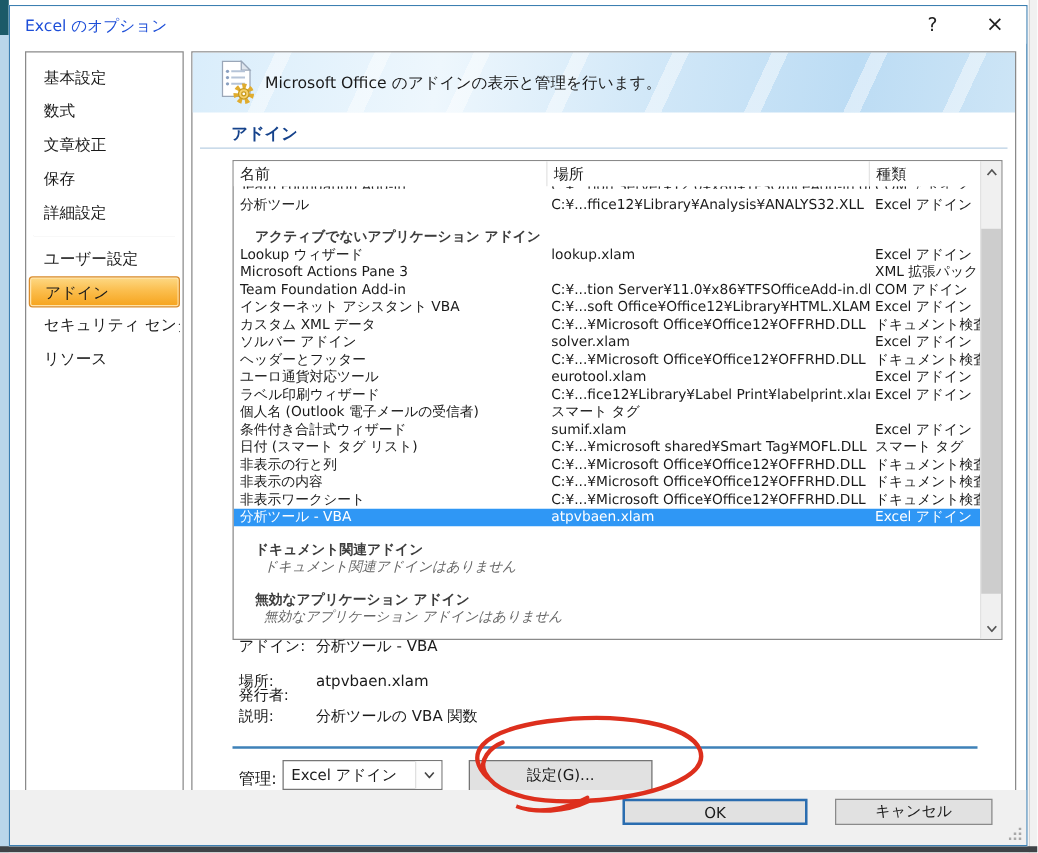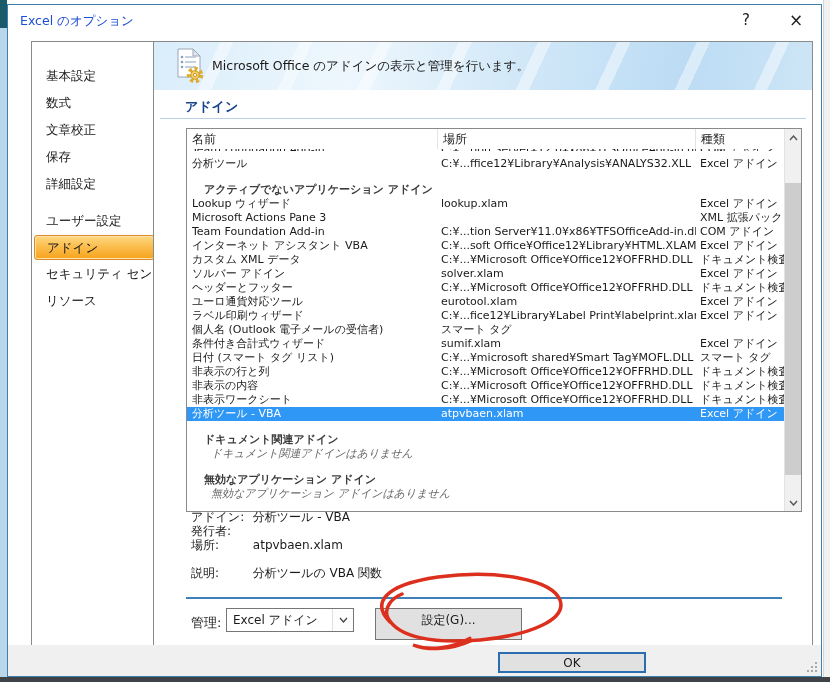--- a/index.html
+++ b/index.html
@@ -17,22 +17,22 @@
             border:1px solid #3c7fb1; }
 
   .titlebar { position:absolute; left:0; top:0; right:0; height:30px; background:#fff; }
   .title-text { position:absolute; left:12px; top:8px; font-size:12.5px; color:#1d4ed8; }
   .cap-btn { position:absolute; top:2px; width:34px; height:26px; text-align:center; line-height:26px;
              font-size:15px; color:#222; cursor:default; }
   .cap-help  { right:58px; }
   .cap-close { right:8px; font-size:17px; }
 
   
-  .sidebar { position:absolute; left:23px; top:36px; width:127px; height:605px; background:#fff;
-             border:1px solid #8a8a8a; padding-top:20px; }
+  .sidebar { position:absolute; left:12px; top:36px; width:127px; height:605px; background:#fff;
+             border:1px solid #8a8a8a; padding-top:6px; }
   .side-item { height:26px; line-height:26px; padding-left:12px; font-size:12.5px; white-space:nowrap;
                overflow:hidden; color:#1a1a1a; margin:1px 2px; }
   .side-item.selected { background:linear-gradient(#fdd985,#fbbe4e 45%,#f6a31c);
                border:1px solid #d98b2b; border-radius:3px; box-shadow:inset 0 0 0 1px #ffe3a8;
                height:25px; line-height:23px; }
   .side-divider { height:1px; background:#d9d9d9; margin:5px 6px; border-bottom:1px solid #ffffff; }
 
   
   .panel { position:absolute; left:145px; top:36px; width:660px; height:605px; background:#fff;
            border:1px solid #8a8a8a; overflow:hidden; }
@@ -68,36 +68,36 @@
 
   
   .lv-scroll { position:absolute; right:0; top:0; bottom:0; width:17px; background:#f0f0f0; border-left:1px solid #e2e2e2; }
   .sb-btn { position:absolute; left:0; width:16px; height:17px; display:flex; align-items:center; justify-content:center; }
   .sb-up { top:0; } .sb-down { bottom:0; }
   .sb-thumb { position:absolute; left:0; top:54px; width:16px; height:292px; background:#cdcdcd; }
 
   
   .detail-line { position:absolute; font-size:12px; white-space:nowrap; }
   .detail-line .dl-label { display:inline-block; width:58px; }
-  .d1 { left:37px; top:467px; } .d2 { left:37px; top:481px; }
+  .d1 { left:37px; top:467px; } .d2 { left:37px; top:506px; }
   .d3 { left:37px; top:495px; } .d4 { left:37px; top:523px; }
 
   .blue-rule { position:absolute; left:32px; width:596px; top:555px; height:2px; background:#3e81b8; }
 
   
   .manage-label { position:absolute; left:37px; top:572px; font-size:13px; }
   .combo { position:absolute; left:72px; top:566px; width:128px; height:24px; border:1px solid #767676;
            background:#fff; display:flex; }
   .combo-value { flex:1; line-height:22px; padding-left:6px; font-size:12px; white-space:nowrap; overflow:hidden; }
   .combo-arrow { width:21px; display:flex; align-items:center; justify-content:center; background:#fdfdfd; border-left:1px solid #e0e0e0; }
   .go-button { position:absolute; left:221px; top:566px; width:147px; height:32px; background:#e1e1e1;
                border:1px solid #757575; font-size:12px; text-align:center; line-height:22px; }
 
   
-  .footer { position:absolute; left:0; right:0; bottom:0; height:31px; background:#f0f0f0; }
+  .footer { position:absolute; left:0; right:0; bottom:0; height:44px; background:#f0f0f0; }
   .btn { position:absolute; top:7px; height:21px; background:#e1e1e1; font-size:12px; text-align:center; line-height:18px; }
   .btn-ok { left:490px; width:148px; border:2px solid #2a6db0; }
   .btn-cancel { left:660px; width:126px; border:1px solid #8a8a8a; line-height:19px; }
   .grip { position:absolute; right:3px; bottom:3px; width:11px; height:11px; }
 
   
   .annotation { position:absolute; left:0; top:0; width:830px; height:682px; pointer-events:none; z-index:50; }
 </style>
 </head>
 <body>
@@ -298,20 +298,21 @@
         <svg width="9" height="6" viewBox="0 0 9 6">
             <polyline points="1,1 4.5,5 8,1" fill="none" stroke="#444" stroke-width="1.3"></polyline>
           </svg>
       </span>
     </div>
     <div class="go-button">設定(G)...</div>
   </div>
 
   <div class="footer">
     <div class="btn btn-ok">OK</div>
+    <div class="btn btn-cancel">キャンセル</div>
     <svg class="grip" viewBox="0 0 11 11">
       <rect x="8" y="0" width="2" height="2" fill="#a8a8a8"></rect>
         <rect x="8" y="4" width="2" height="2" fill="#a8a8a8"></rect>
       <rect x="8" y="8" width="2" height="2" fill="#a8a8a8"></rect>
         <rect x="4" y="4" width="2" height="2" fill="#a8a8a8"></rect>
       <rect x="4" y="8" width="2" height="2" fill="#a8a8a8"></rect>
         <rect x="0" y="8" width="2" height="2" fill="#a8a8a8"></rect>
     </svg>
   </div>
 </div>

